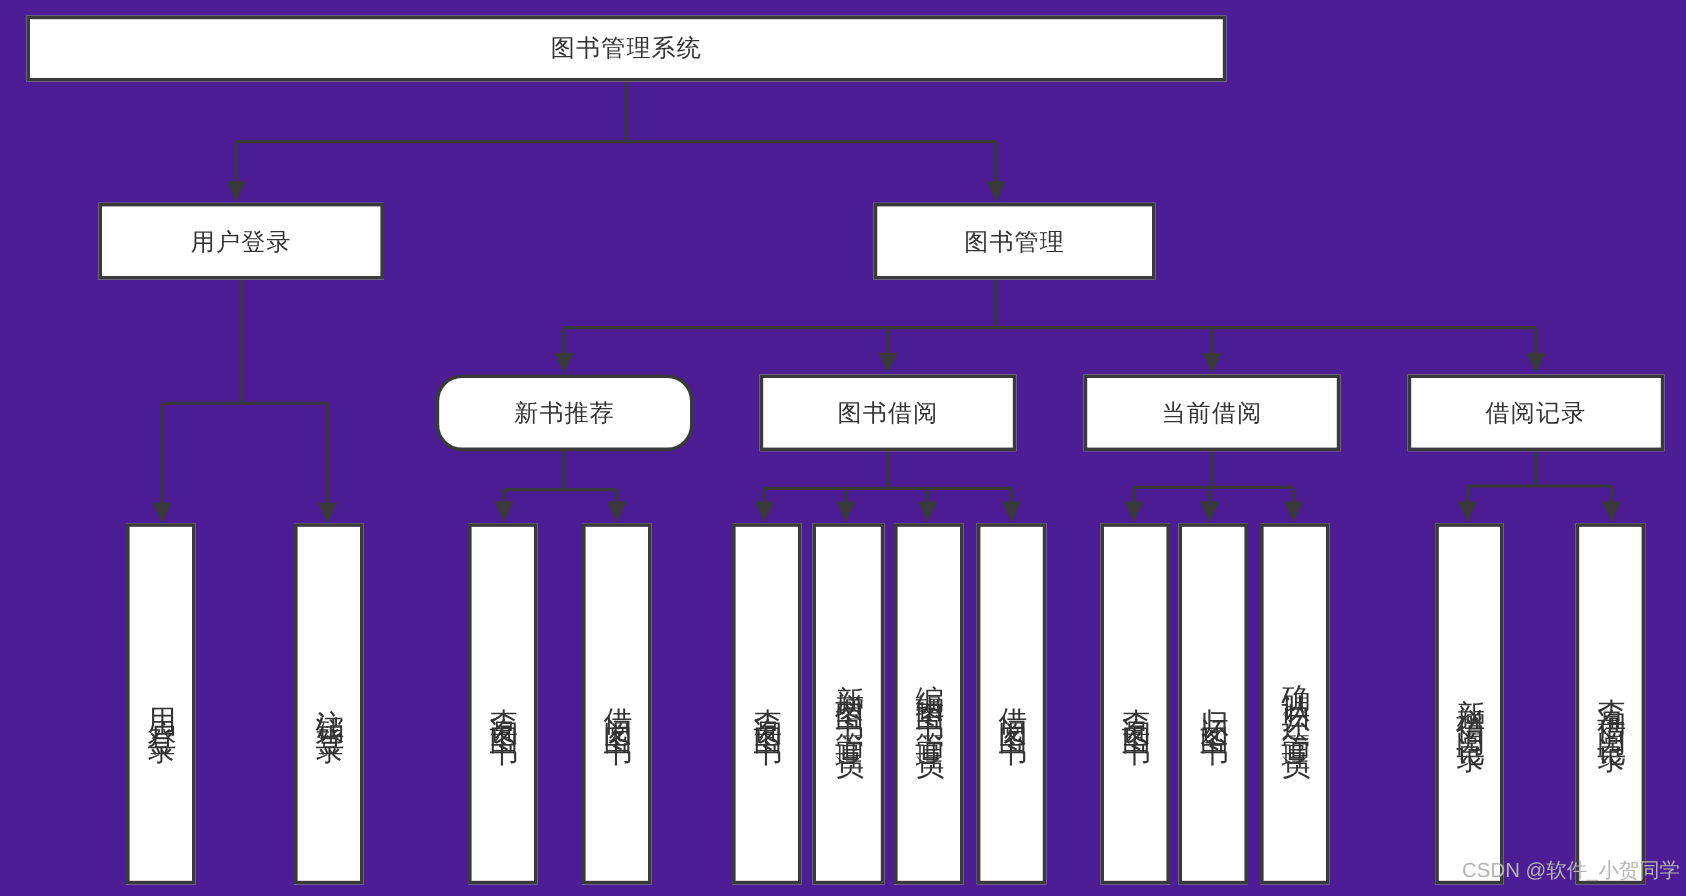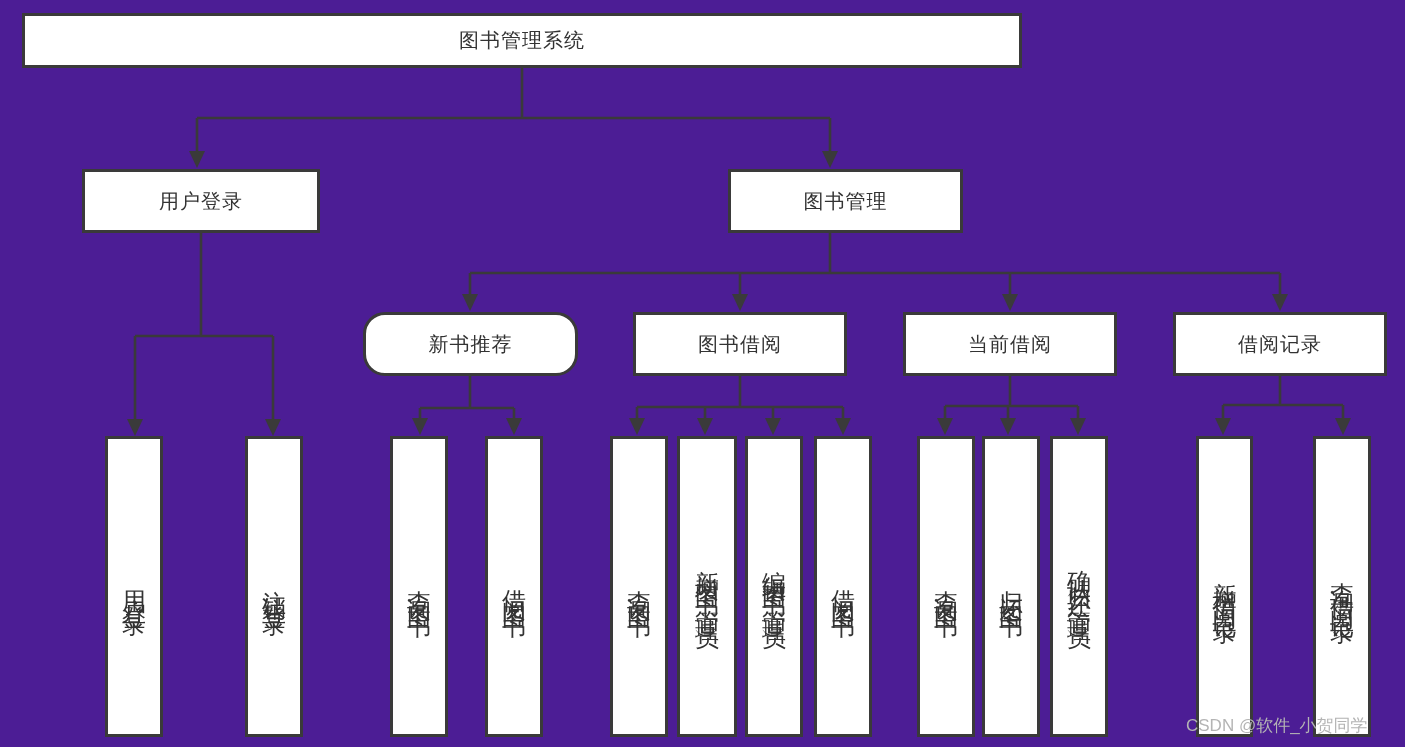--- a/index.html
+++ b/index.html
@@ -15,21 +15,21 @@
     border:3px solid #3a3a3a; display:flex; align-items:center; justify-content:center;
     color:#333333;
   }
   .hbox { font-size:20px; letter-spacing:1px; }
   .vbox .lbl {
     writing-mode:vertical-rl; text-orientation:mixed;
     font-size:24px; letter-spacing:8px; line-height:1;
   }
   .watermark {
     position:absolute; left:1186px; top:714px; width:214px;
-    font-size:17px; color:#b4b4b4; white-space:nowrap; text-align:left;
+    font-size:17px; color:#b4b4b4; white-space:nowrap; text-align:right;
   }
 </style>
 </head>
 <body>
 
 <div id="canvas">
 
   <svg id="wires" viewBox="0 0 1405 747" xmlns="http://www.w3.org/2000/svg">
 
     <g>

